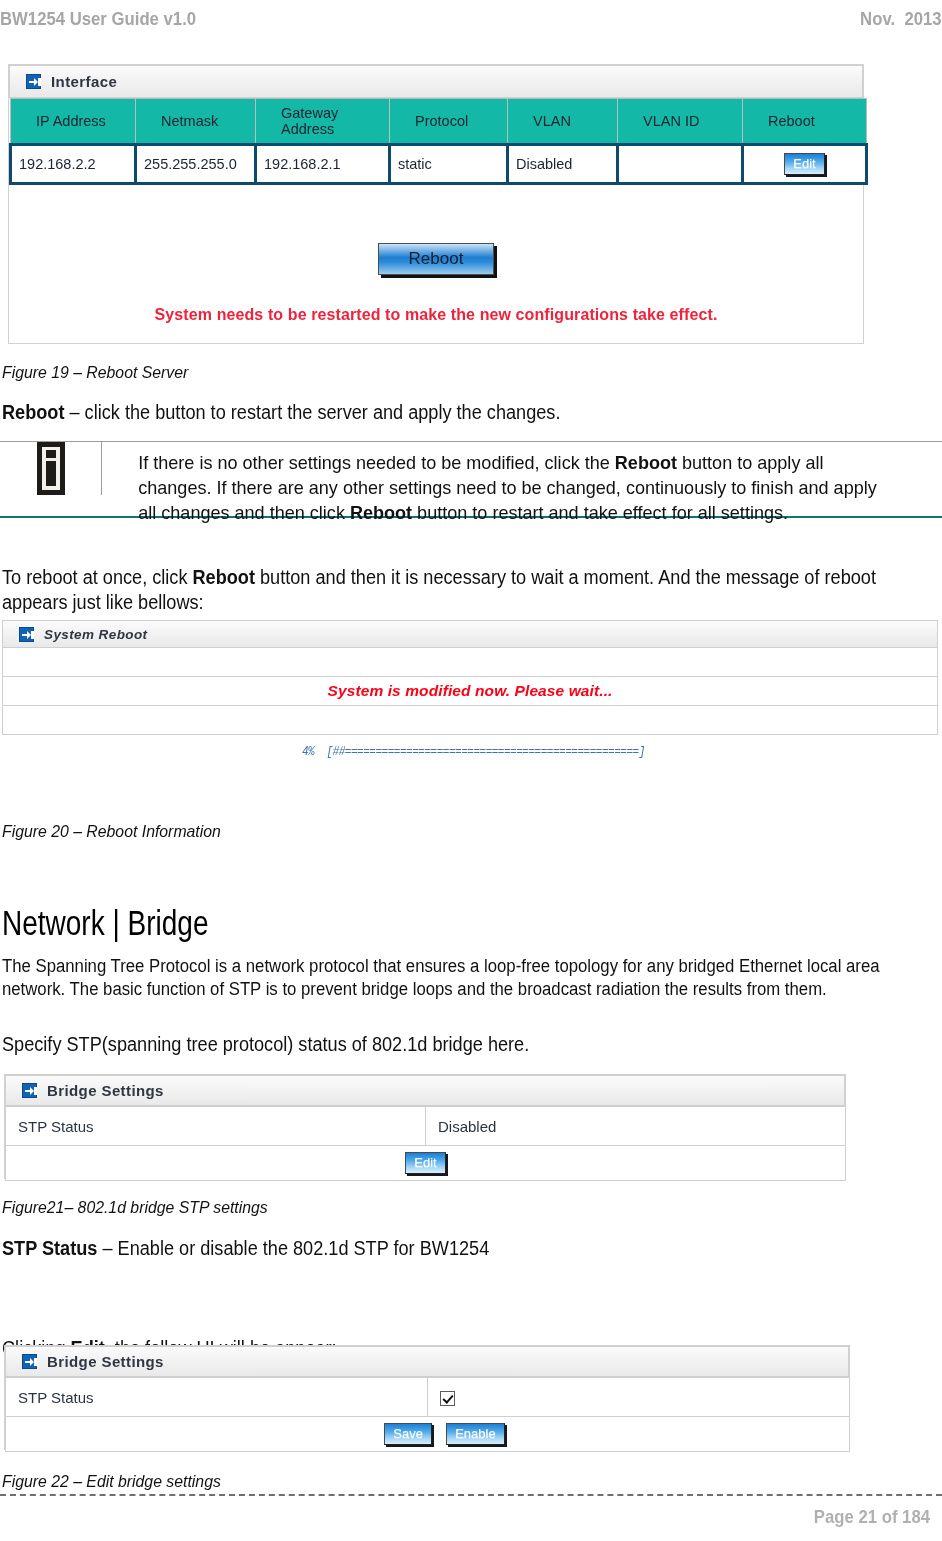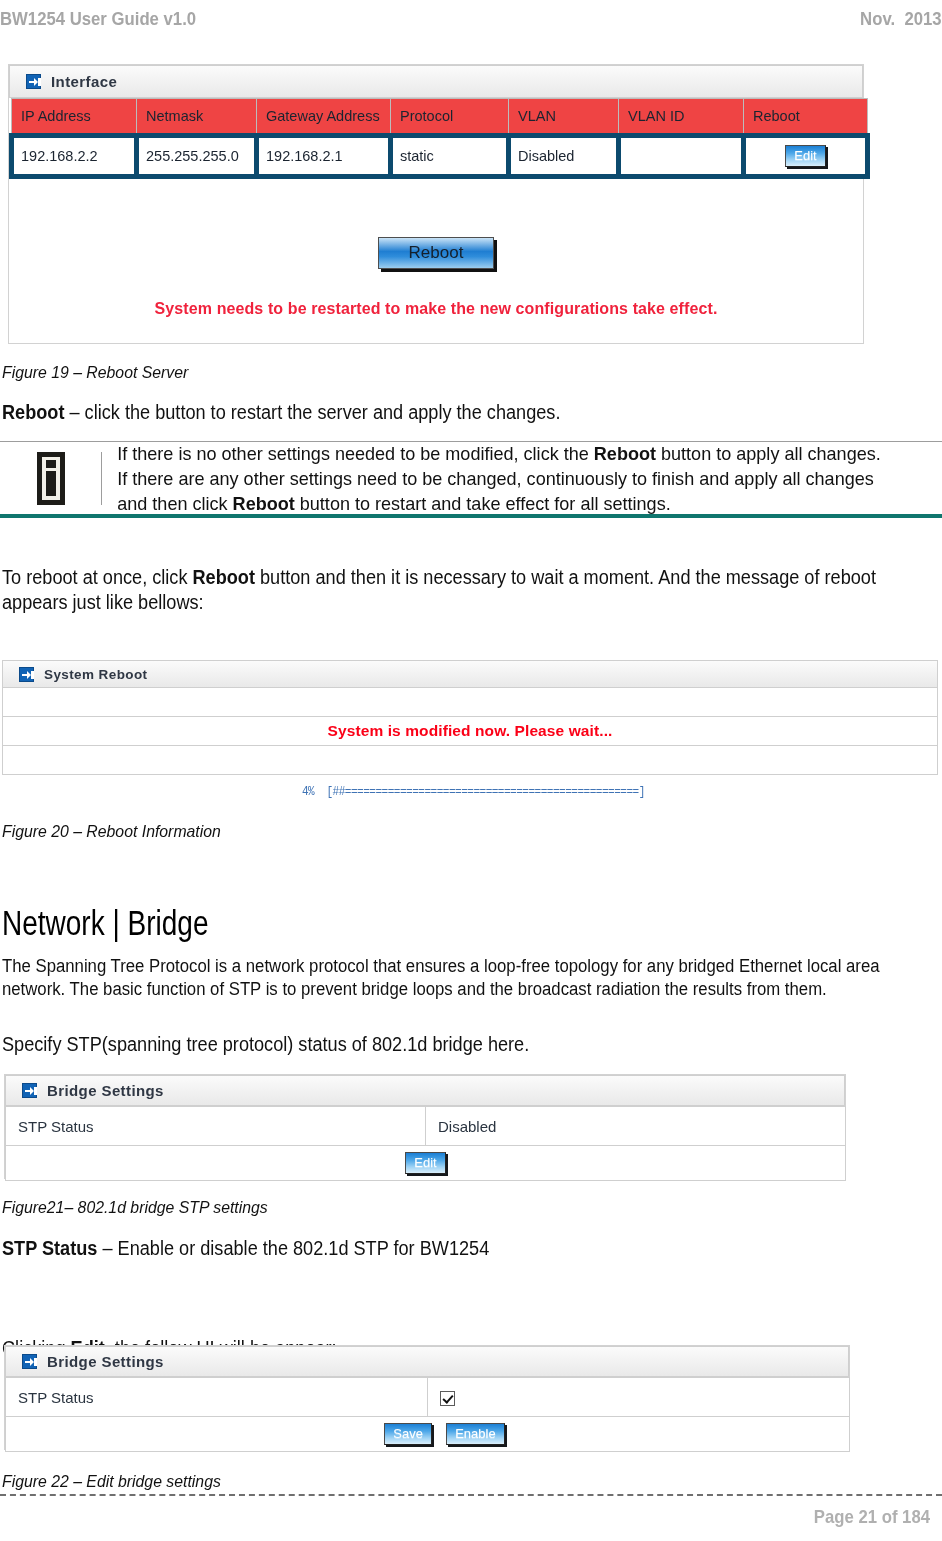--- a/index.html
+++ b/index.html
@@ -133,32 +133,32 @@
     letter-spacing: 0.4px;
   }
 
   
   table.ui-table {
     border-collapse: collapse;
     width: 100%;
     table-layout: fixed;
   }
   table.ui-table th {
-    background: #ef4444;
+    background: #14b8a6;
     border: 1px solid #bcbcbc;
     font-size: 14.5px;
     font-weight: normal;
     color: #1b2430;
     text-align: left;
-    padding: 6px 9px;
+    padding: 6px 25px;
     height: 22px;
   }
   table.ui-table td {
     background: #ffffff;
-    border: 5px solid #0c4a6e;
+    border: 3px solid #0c4a6e;
     font-size: 14.5px;
     color: #1b2430;
     text-align: left;
     padding: 6px 7px;
     height: 24px;
   }
 
   
   .btn-blue {
     display: inline-block;
@@ -195,23 +195,24 @@
     text-align: center;
     letter-spacing: 0.1px;
     transform: scaleX(0.97);
   }
 
   
   .note-box {
     position: absolute;
     box-sizing: border-box;
     border-top: 1px solid #9d9d9d;
-    border-bottom: 4px solid #0f766e;
+    border-bottom: 2px solid #0f766e;
     display: flex;
-    align-items: center;
+    align-items: flex-start;
+    gap: 21px;
   }
   .note-box .note-icon-cell {
     width: 101px;
     flex: 0 0 101px;
     border-right: 1px solid #9d9d9d;
     display: flex;
     align-items: center;
     justify-content: center;
   }
   .info-icon {
@@ -421,21 +422,21 @@
     </div>
     <div class="note-text">
       <span>If there is no other settings needed to be modified, click the </span><b>Reboot</b><span> button to apply all changes. If there are any other settings need to be changed, continuously to finish and apply all changes and then click </span><b>Reboot</b><span> button to restart and take effect for all settings.</span>
     </div>
   </div>
 
   <div class="body-text" style="left:2px; top:565px; width:1000px;">
     <span>To reboot at once, click </span><b>Reboot</b><span> button and then it is necessary to wait a moment. And the message of reboot appears just like bellows:</span>
   </div>
 
-  <div class="ui-shot" style="left:2px; top:660px; width:936px; height:160px;">
+  <div class="ui-shot" style="left:2px; top:620px; width:936px; height:160px;font-style:italic;">
 
     <div class="panel-head" style="width:100%; height:28px;">
       <span class="ph-icon"></span>
       <span class="ph-title" style="font-size:13.5px;">System Reboot</span>
     </div>
 
     <div class="sr-row"></div>
     <div class="sr-row">
       <span class="sr-msg">System is modified now. Please wait...</span>
     </div>

